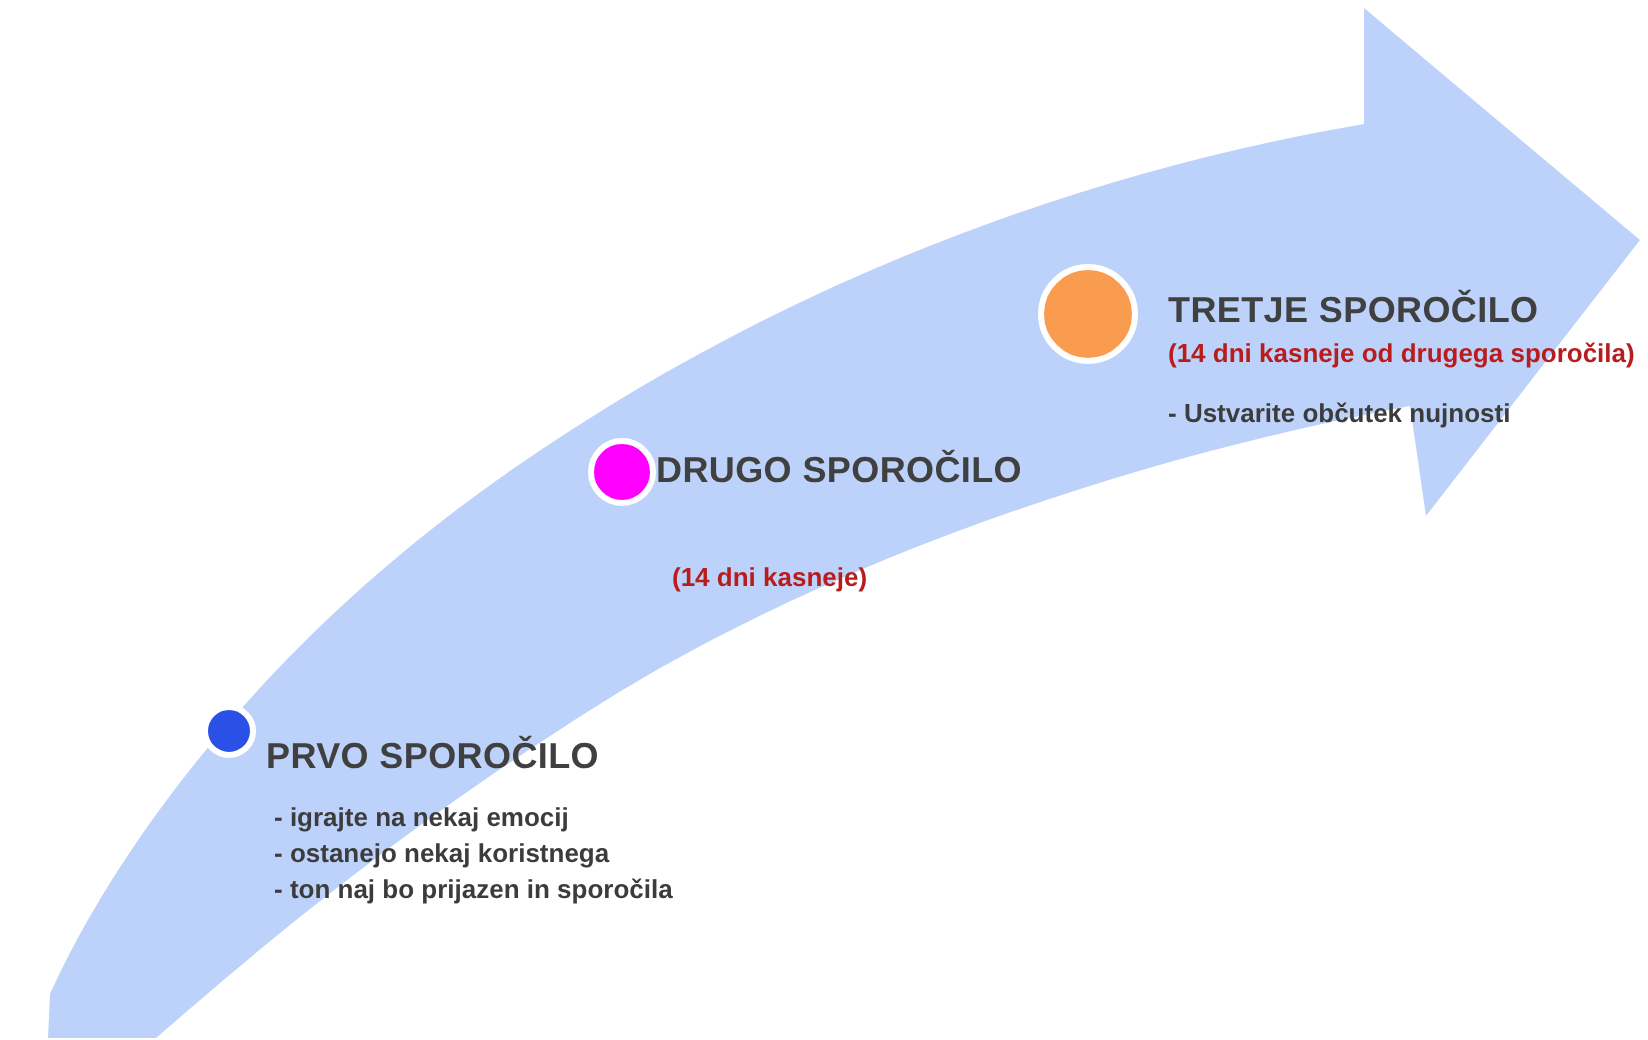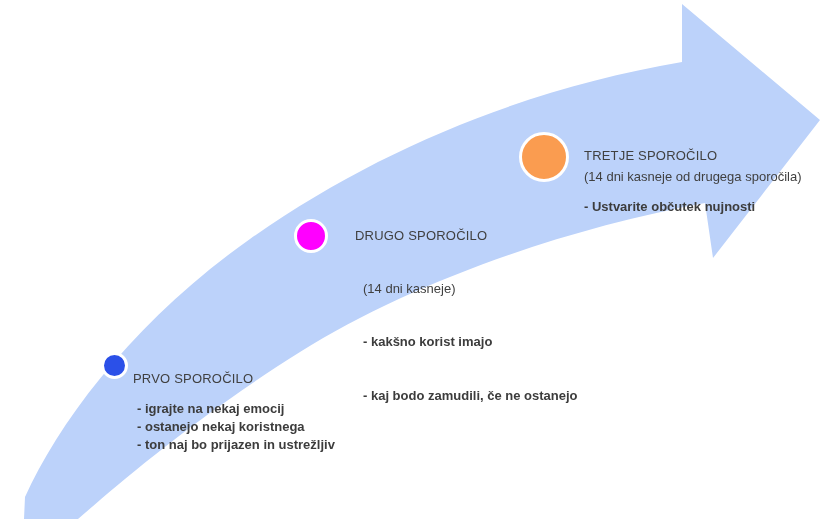--- a/index.html
+++ b/index.html
@@ -32,31 +32,31 @@
   .marker-dot {
     position: absolute;
     border-radius: 50%;
     box-sizing: border-box;
     border: 3px solid #ffffff;
   }
   .milestone-text {
     position: absolute;
   }
   .ms-title {
-    font-size: 13px;
-    font-weight: normal;
+    font-size: 18px;
+    font-weight: bold;
     color: #404040;
     letter-spacing: 0.2px;
     white-space: nowrap;
     line-height: 17px;
   }
   .ms-subtitle {
     font-size: 13px;
-    font-weight: normal;
-    color: #404040;
+    font-weight: bold;
+    color: #b91c1c;
     white-space: nowrap;
     line-height: 17px;
     margin-top: 4px;
   }
   .ms-bullets {
     margin-top: 13px;
   }
   .ms-bullet {
     font-size: 13px;
     font-weight: bold;
@@ -86,34 +86,30 @@
              Z"></path>
   </svg>
 
   <div class="milestone">
     <div class="marker-dot" style="left:101px; top:352px; width:27px; height:27px; background:#2B50E8;"></div>
     <div class="milestone-text" style="left:133px; top:370px;">
       <div class="ms-title">PRVO SPOROČILO</div>
       <div class="ms-bullets">
         <div class="ms-bullet indent-2">- igrajte na nekaj emocij</div>
         <div class="ms-bullet indent-2">- ostanejo nekaj koristnega</div>
-        <div class="ms-bullet indent-2">- ton naj bo prijazen in ustrežljiv</div>
+        <div class="ms-bullet indent-2">- ton naj bo prijazen in sporočila</div>
       </div>
     </div>
   </div>
 
   <div class="milestone">
     <div class="marker-dot" style="left:294px; top:219px; width:34px; height:34px; background:#FF00FF;"></div>
-    <div class="milestone-text" style="left:355px; top:227px;">
+    <div class="milestone-text" style="left:328px; top:227px;">
       <div class="ms-title">DRUGO SPOROČILO</div>
       <div class="ms-subtitle indent-1">(14 dni kasneje)</div>
-      <div class="ms-bullets">
-        <div class="ms-bullet indent-1">- kakšno korist imajo</div>
-        <div class="ms-bullet indent-1">- kaj bodo zamudili, če ne ostanejo</div>
-      </div>
     </div>
   </div>
 
   <div class="milestone">
     <div class="marker-dot" style="left:519px; top:132px; width:50px; height:50px; background:#FA9C50;"></div>
     <div class="milestone-text" style="left:584px; top:147px;">
       <div class="ms-title">TRETJE SPOROČILO</div>
       <div class="ms-subtitle">(14 dni kasneje od drugega sporočila)</div>
       <div class="ms-bullets">
         <div class="ms-bullet">- Ustvarite občutek nujnosti</div>

